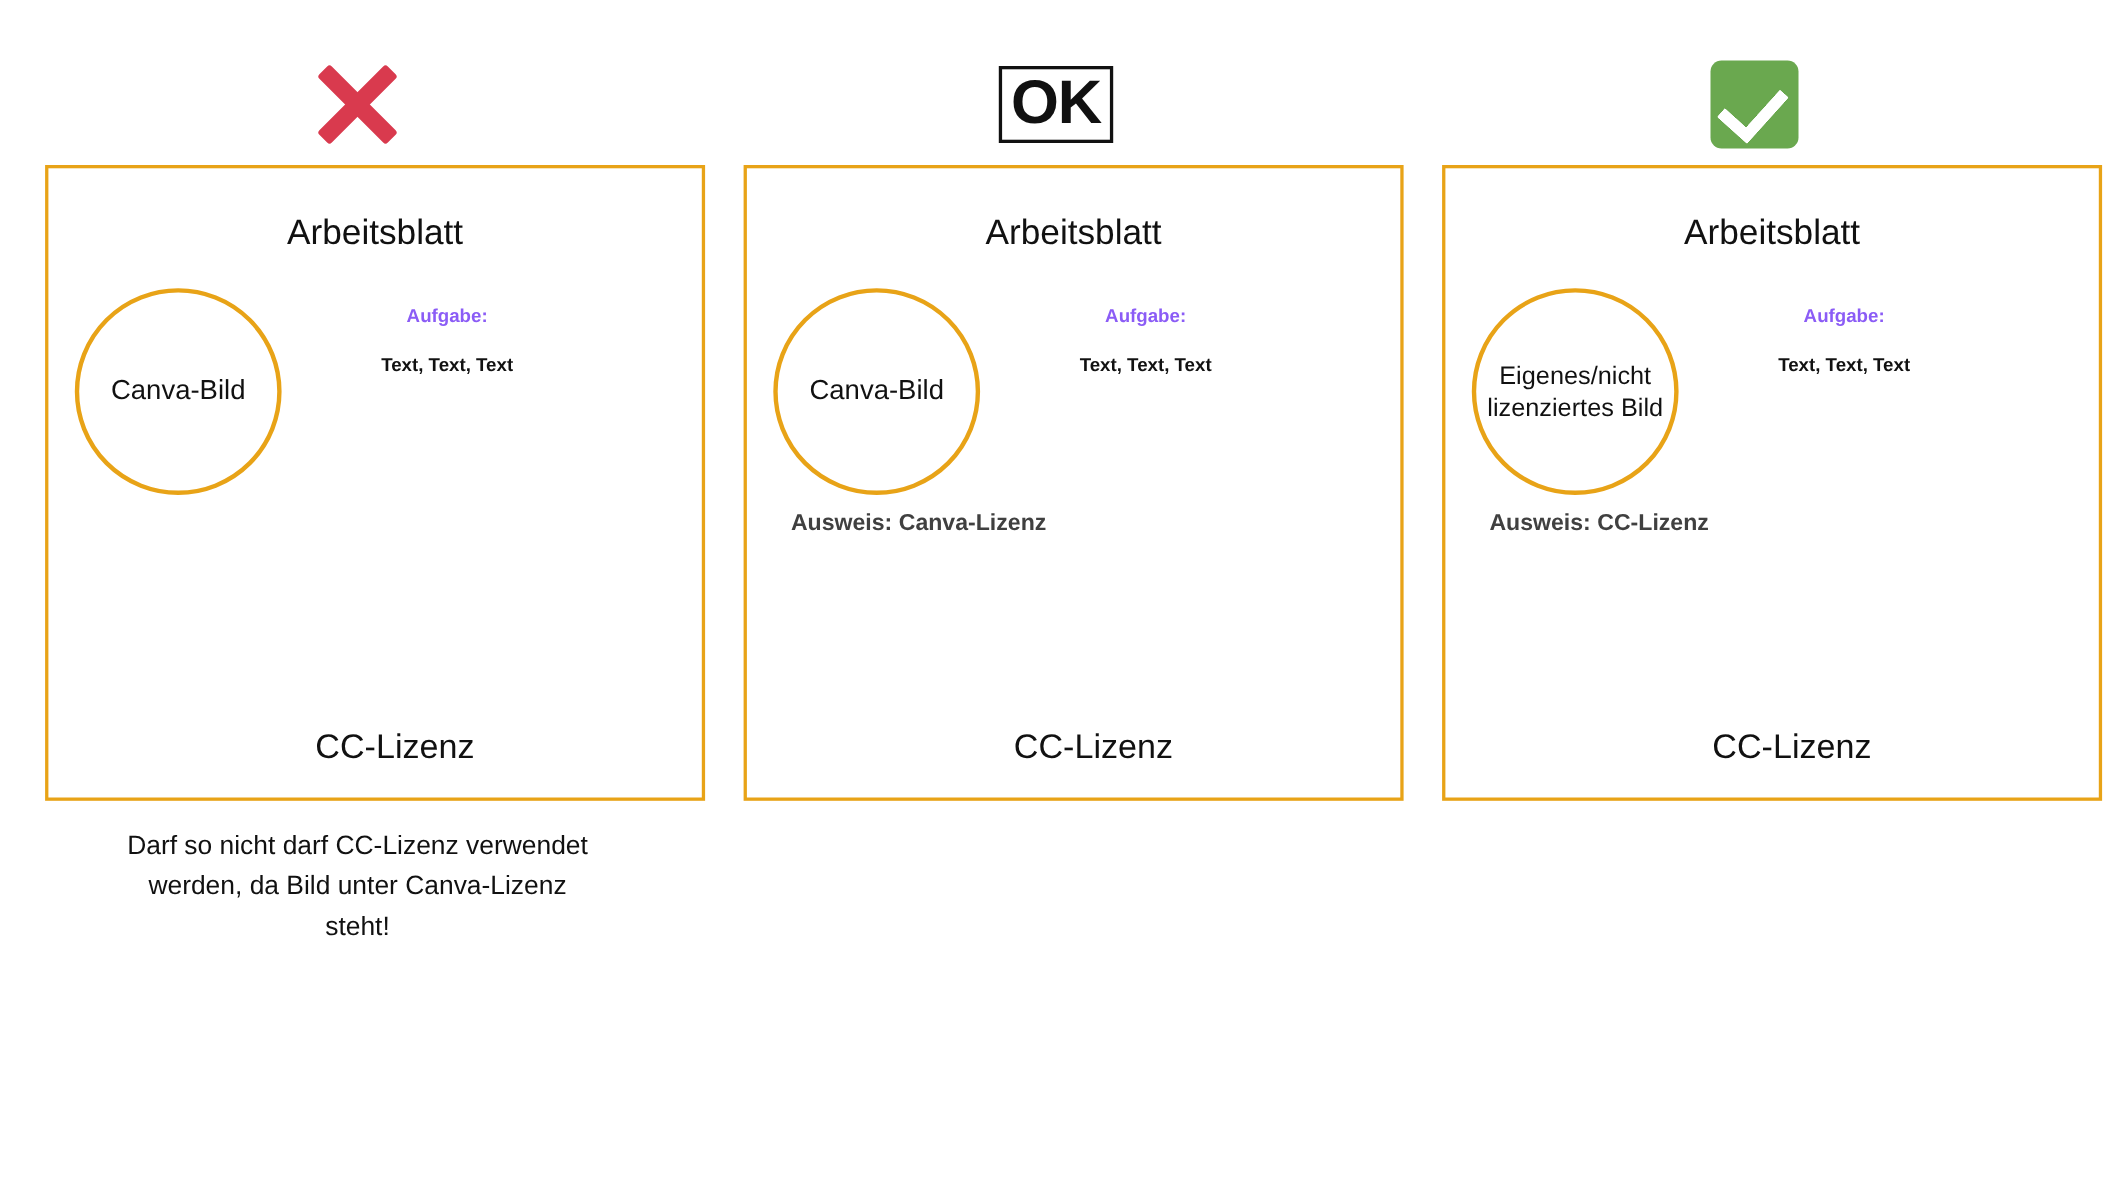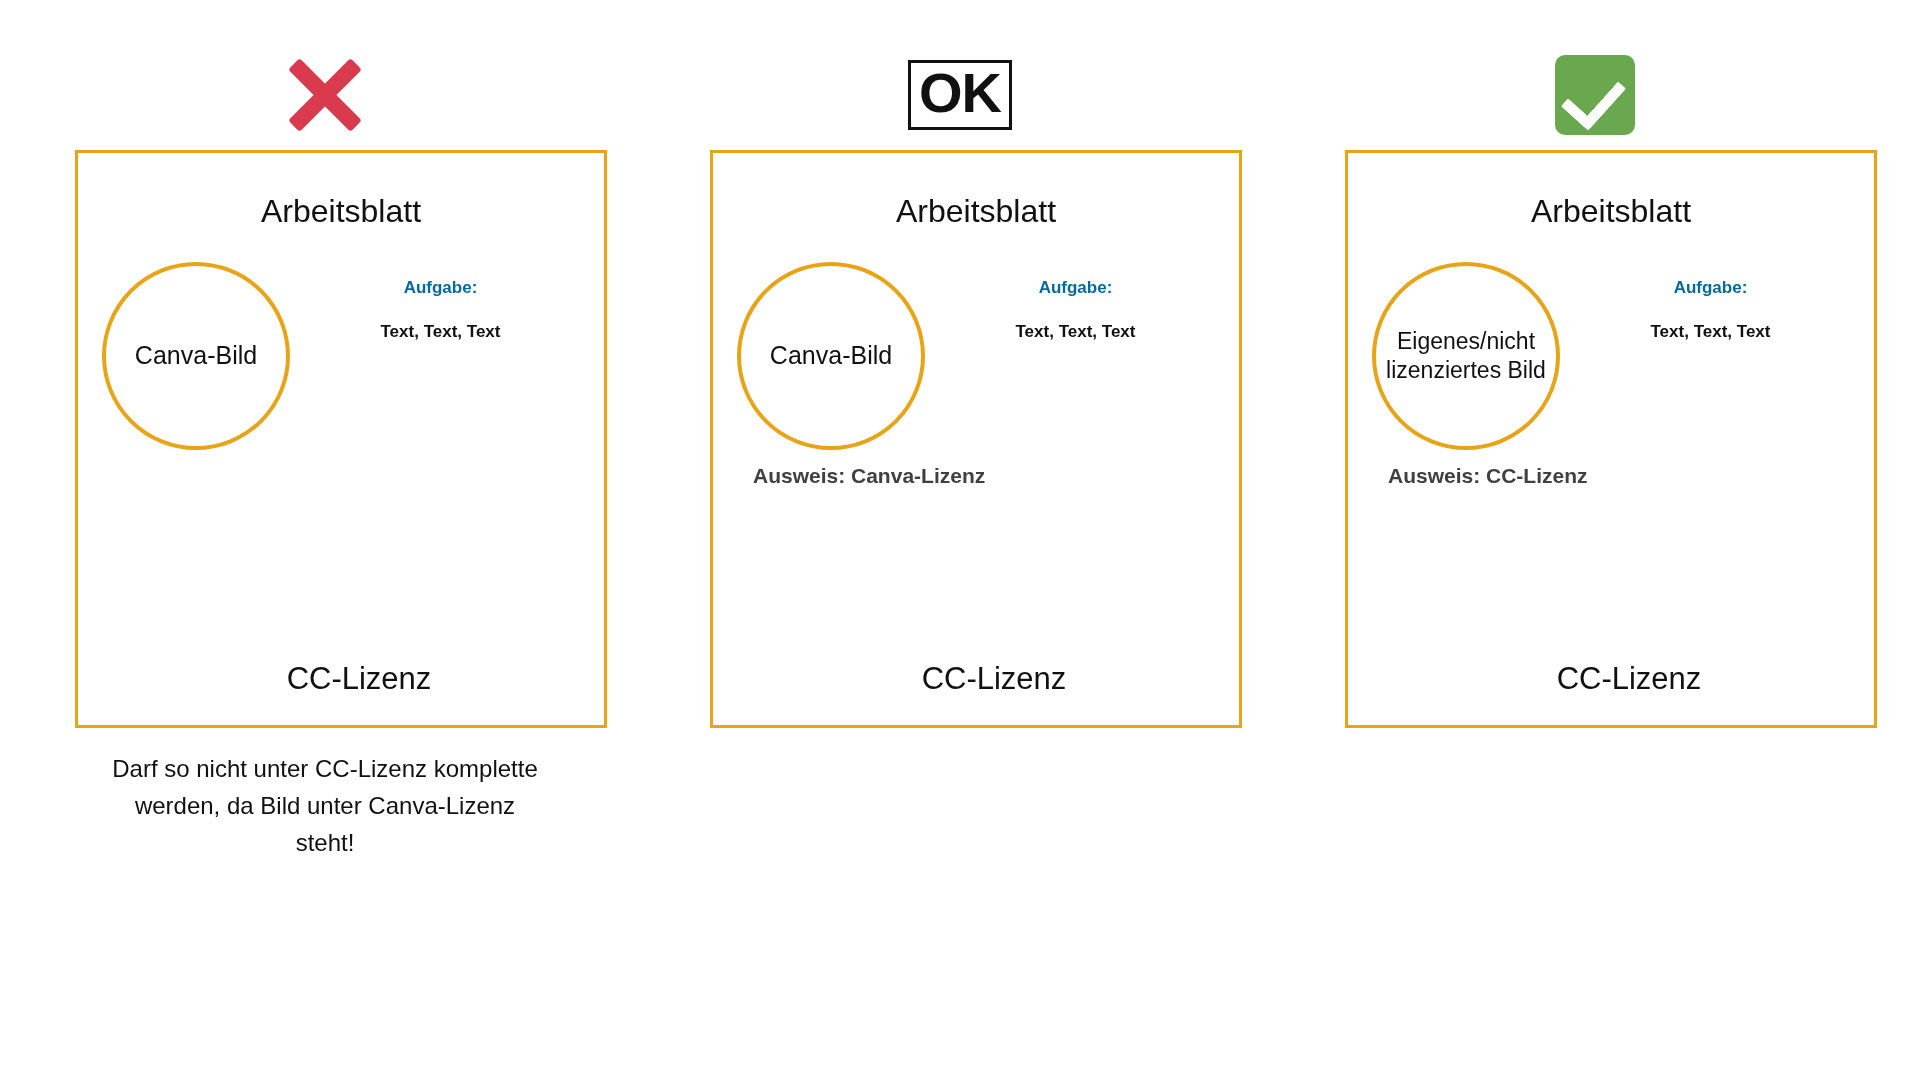--- a/index.html
+++ b/index.html
@@ -91,21 +91,21 @@
     height: 46px;
     border: solid #ffffff;
     border-width: 0 11px 11px 0;
     transform: rotate(42deg);
     border-radius: 2px;
   }
 
   
   .sheet {
     position: relative;
-    width: 532px;
+    width: 600px;
     height: 578px;
     border: 3px solid #e8a317;
     background: #ffffff;
     box-sizing: border-box;
     margin-left: 32px;
   }
 
   .sheet-title {
     text-align: center;
     font-size: 32px;
@@ -147,21 +147,21 @@
   .task-block {
     position: absolute;
     left: 255px;
     top: 26px;
     width: 215px;
     text-align: center;
   }
   .task-label {
     font-size: 17px;
     font-weight: 700;
-    color: #0369a1;
+    color: #8b5cf6;
   }
   .task-text {
     font-size: 17px;
     font-weight: 700;
     color: #111111;
     margin-top: 24px;
   }
 
   .ausweis {
     position: absolute;
@@ -209,21 +209,21 @@
             <span>Canva-Bild</span>
           </div>
           <div class="task-block">
             <div class="task-label">Aufgabe:</div>
             <div class="task-text">Text, Text, Text</div>
           </div>
 
         </div>
         <div class="sheet-footer">CC-Lizenz</div>
       </div>
-      <div class="caption">Darf so nicht unter CC-Lizenz komplette werden, da Bild unter Canva-Lizenz steht!</div>
+      <div class="caption">Darf so nicht darf CC-Lizenz verwendet werden, da Bild unter Canva-Lizenz steht!</div>
     </div>
 
     <div class="column">
       <div class="status">
         <div class="mark-ok">OK</div>
       </div>
       <div class="sheet">
         <div class="sheet-title">Arbeitsblatt</div>
         <div class="sheet-body">
           <div class="image-circle">

